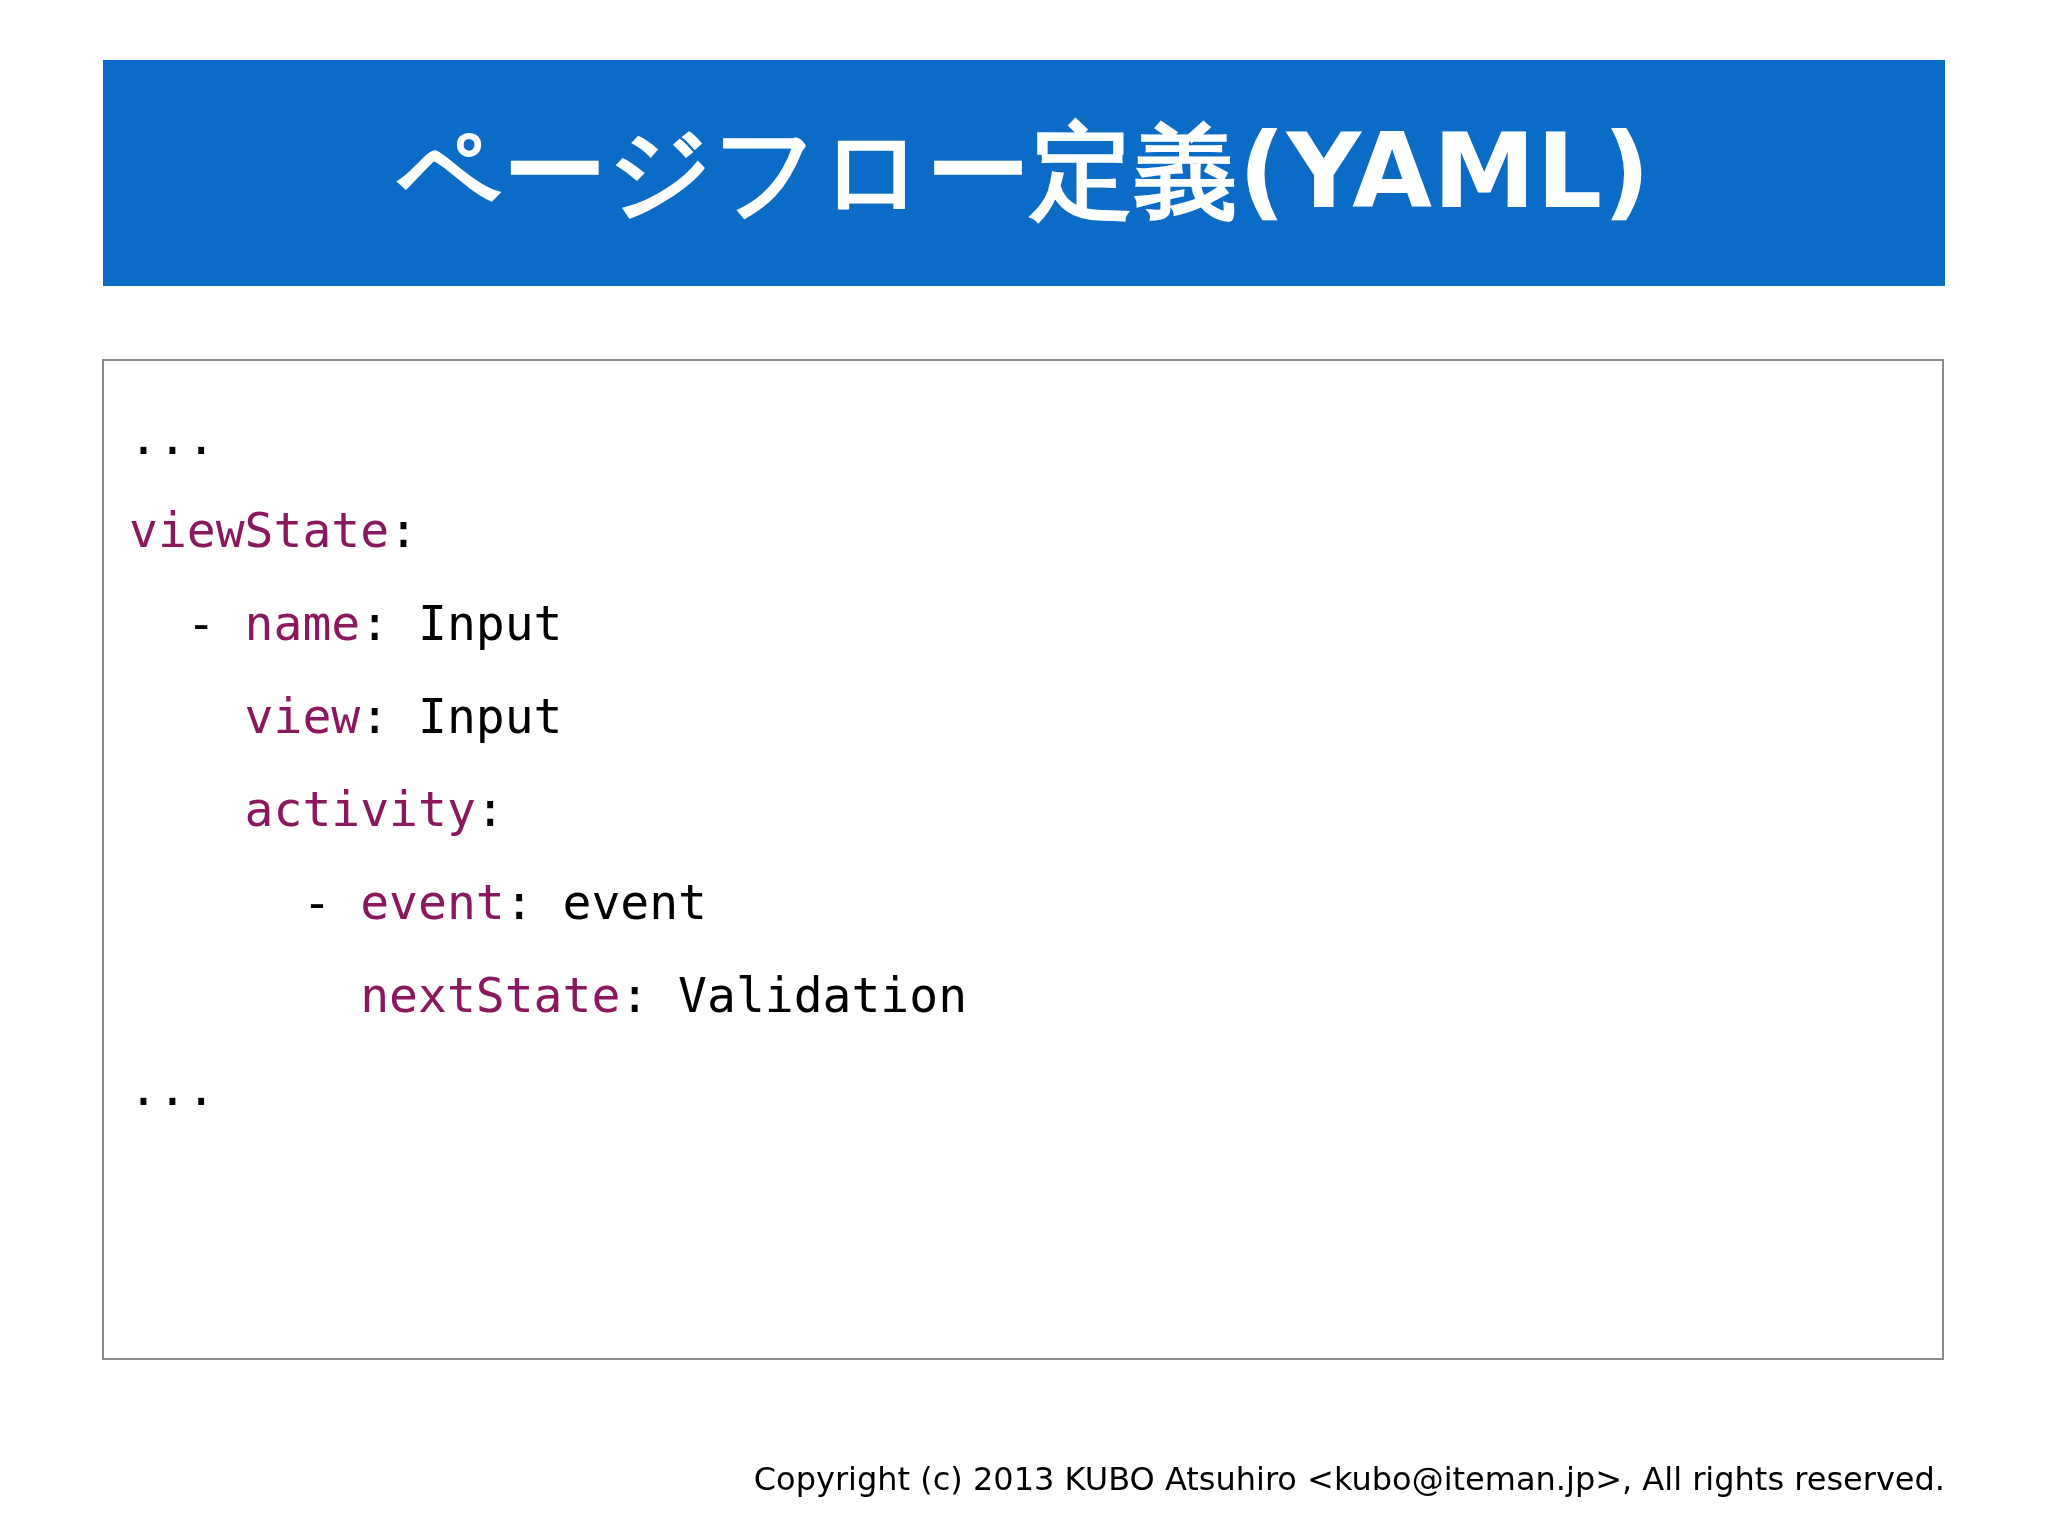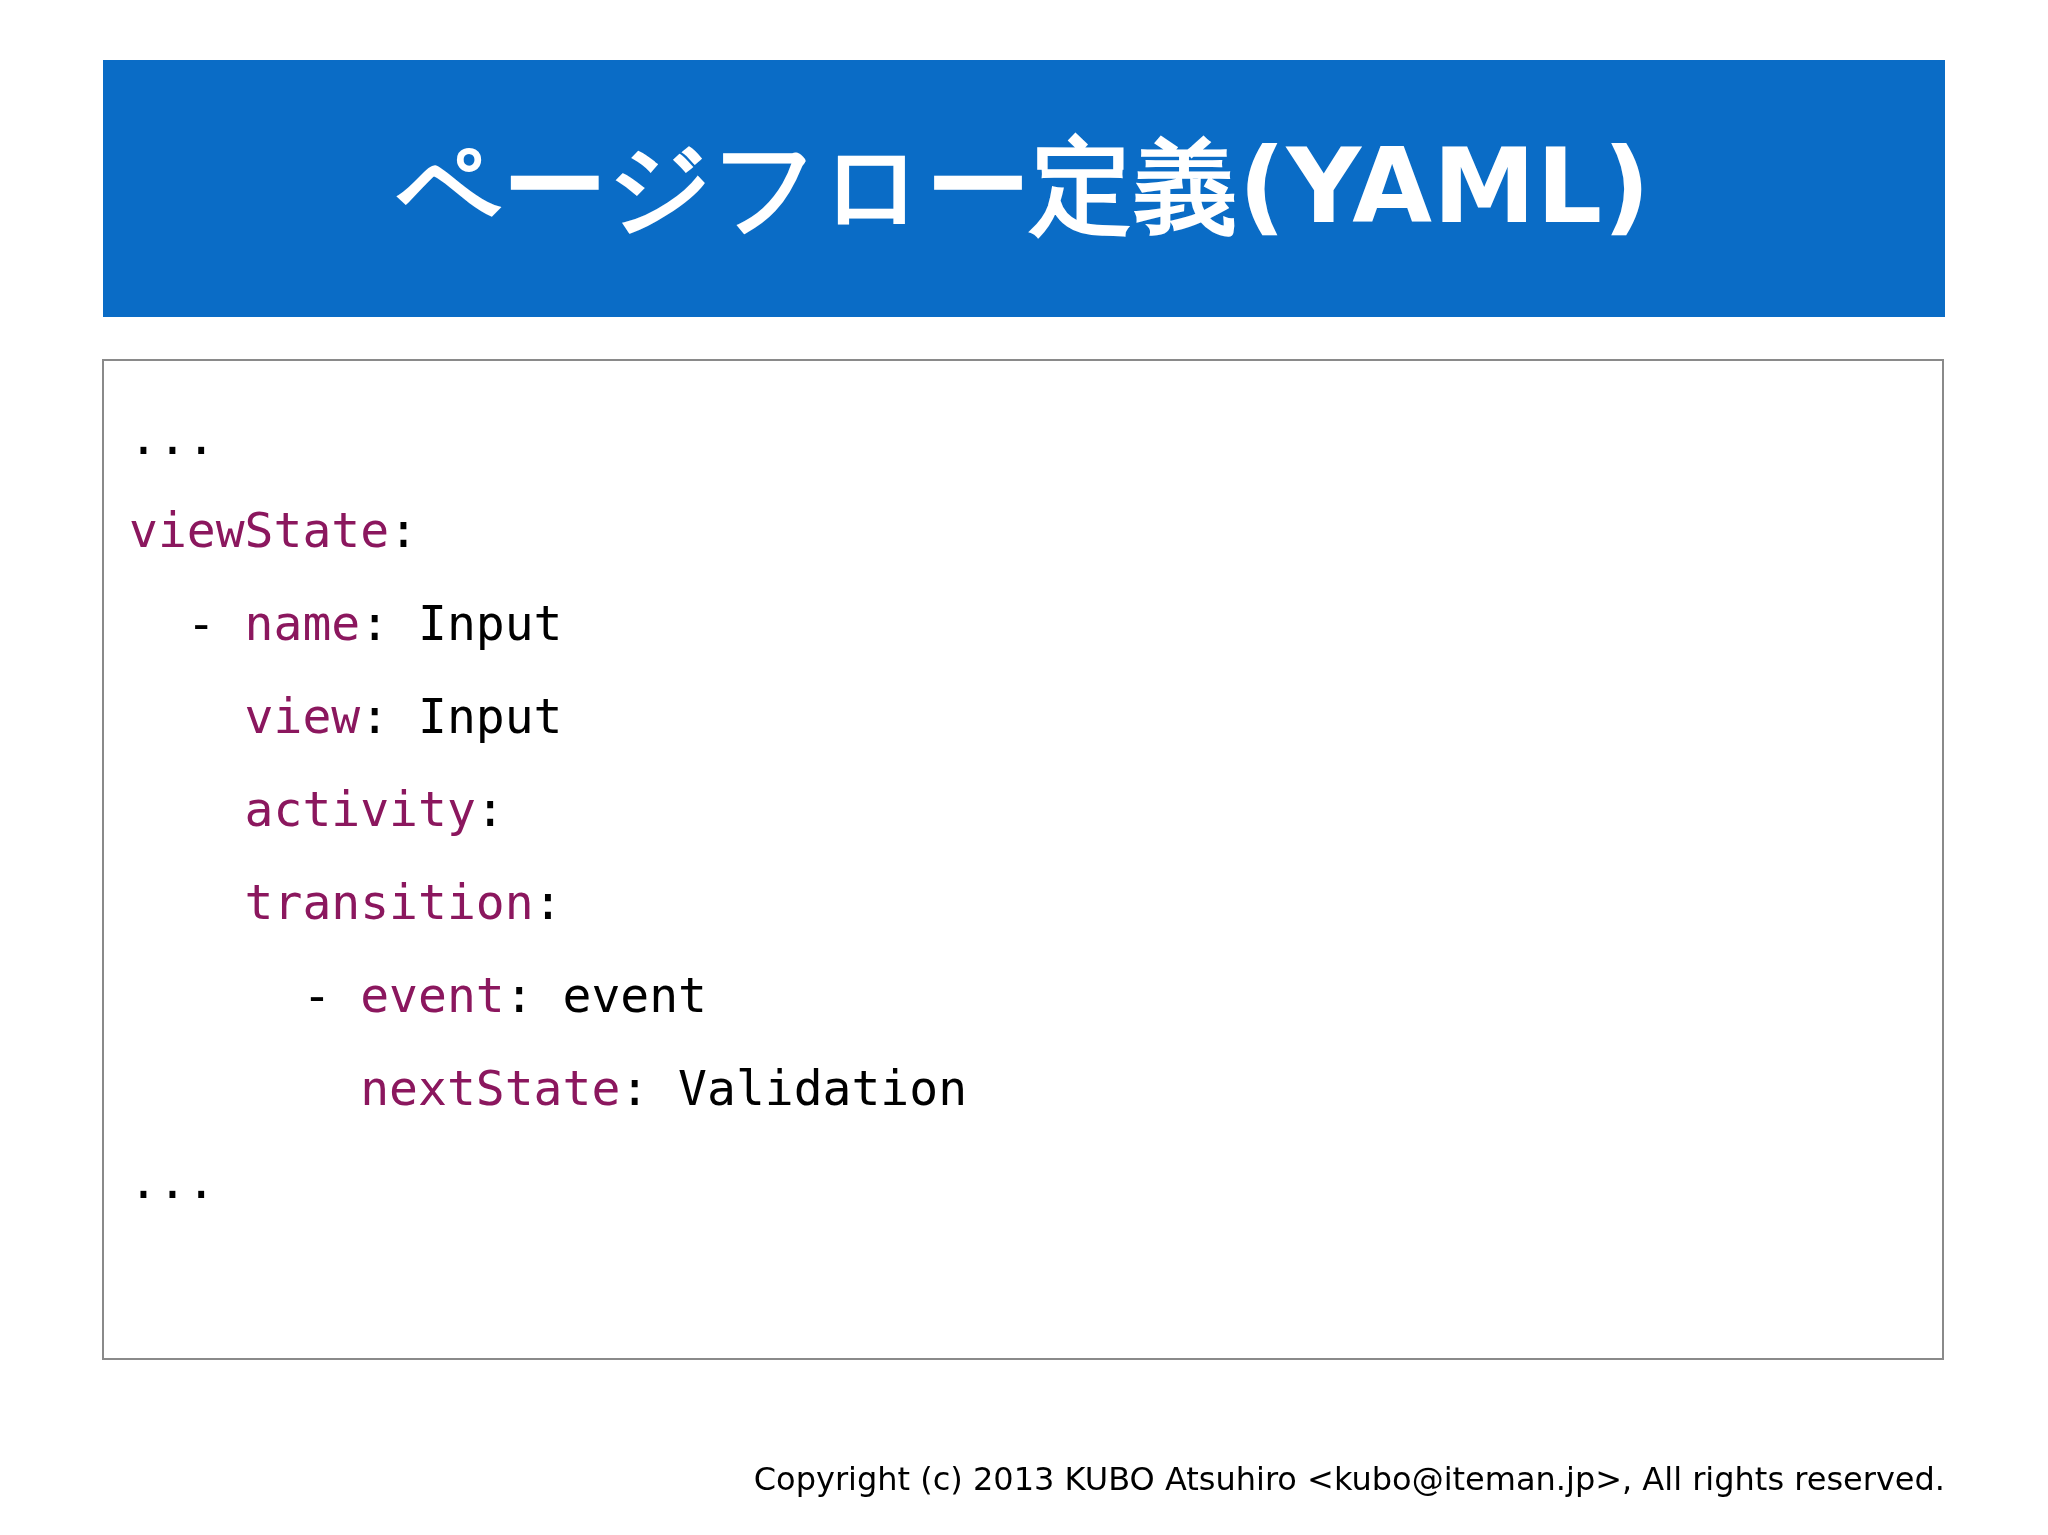--- a/index.html
+++ b/index.html
@@ -6,21 +6,21 @@
   body {
     width: 2048px; height: 1535px;
     position: relative;
     background: #ffffff;
     font-family: "DejaVu Sans", "Liberation Sans", sans-serif;
     overflow: hidden;
   }
   .title-bar {
     position: absolute;
     left: 103px; top: 60px;
-    width: 1842px; height: 257px;
+    width: 1842px; height: 226px;
     background: var(--header-bg, #0a6cc6);
     display: flex; align-items: center; justify-content: center;
   }
   .title-text {
     color: var(--header-fg, #ffffff);
     font-size: 103px;
     font-weight: bold;
     letter-spacing: 1px;
     white-space: nowrap;
   }
@@ -61,20 +61,19 @@
   <div class="title-text">ページフロー定義(YAML)</div>
 </div>
 
 <div class="code-box">
   <div>
       <div class="code-line"><span class="plain">...</span></div>
       <div class="code-line"><span class="key">viewState</span><span class="plain">:</span></div>
       <div class="code-line"><span class="plain">  - </span><span class="key">name</span><span class="plain">: Input</span></div>
       <div class="code-line"><span class="plain">    </span><span class="key">view</span><span class="plain">: Input</span></div>
       <div class="code-line"><span class="plain">    </span><span class="key">activity</span><span class="plain">:</span></div>
-      <div class="code-line"><span class="plain">    </span><span class="key">transition</span><span class="plain">:</span></div>
       <div class="code-line"><span class="plain">      - </span><span class="key">event</span><span class="plain">: event</span></div>
       <div class="code-line"><span class="plain">        </span><span class="key">nextState</span><span class="plain">: Validation</span></div>
       <div class="code-line"><span class="plain">...</span></div>
     </div>
 </div>
 
 <div class="footer">Copyright (c) 2013 KUBO Atsuhiro &lt;kubo@iteman.jp&gt;, All rights reserved.</div>
 
 </body></html>

